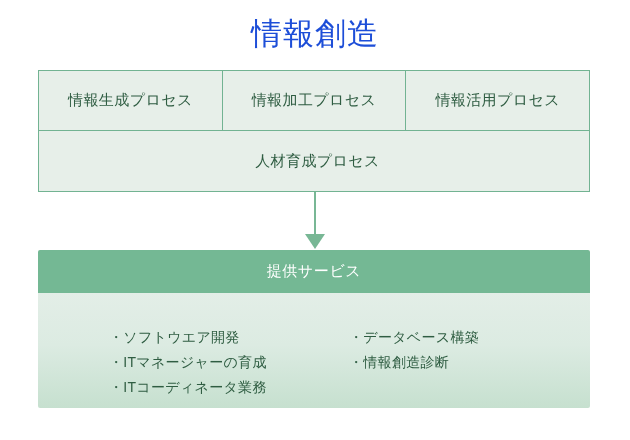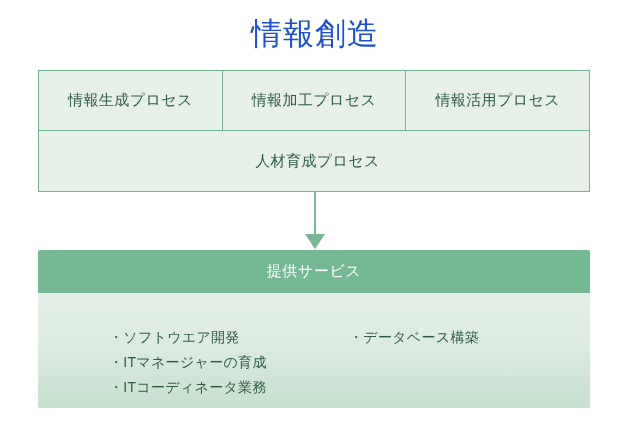--- a/index.html
+++ b/index.html
@@ -189,20 +189,21 @@
       <div class="service-columns">
 
         <div class="service-col left">
           <div class="service-item">・ソフトウエア開発</div>
           <div class="service-item">・ITマネージャーの育成</div>
           <div class="service-item">・ITコーディネータ業務</div>
         </div>
 
         <div class="service-col right">
           <div class="service-item">・データベース構築</div>
+          <div class="service-item">・情報創造診断</div>
         </div>
 
       </div>
     </div>
 
   </div>
 
 </div>
 
 </body></html>

